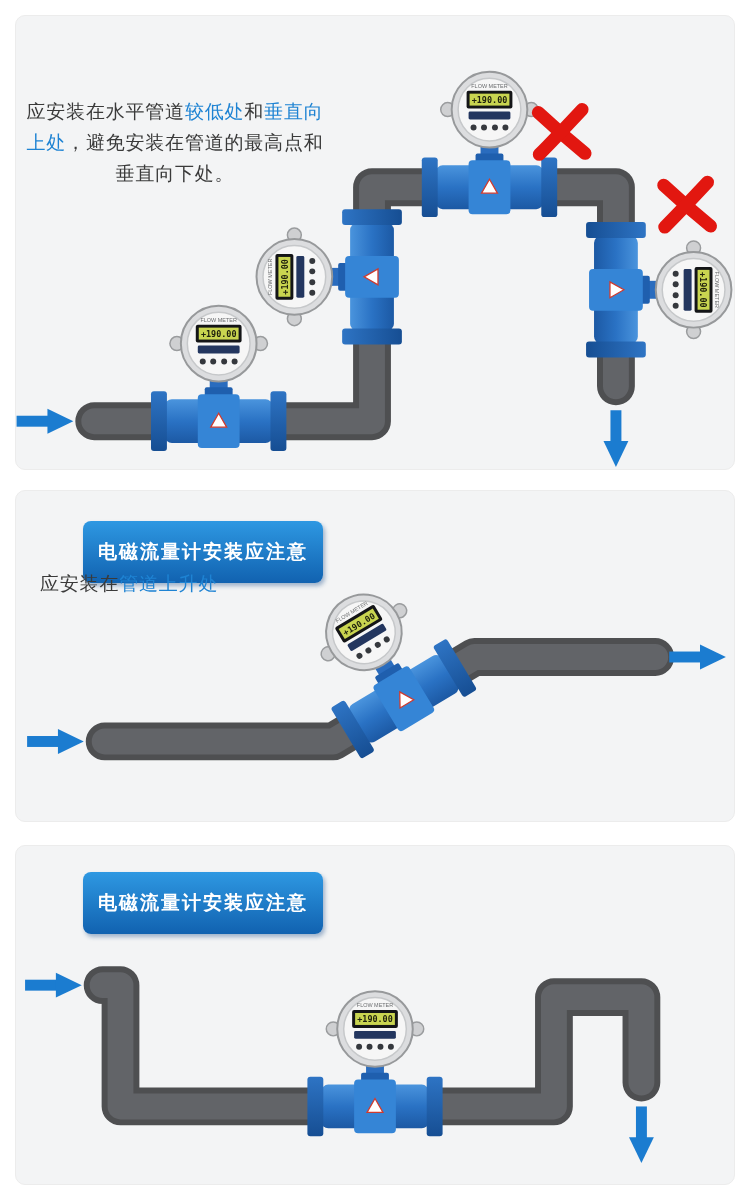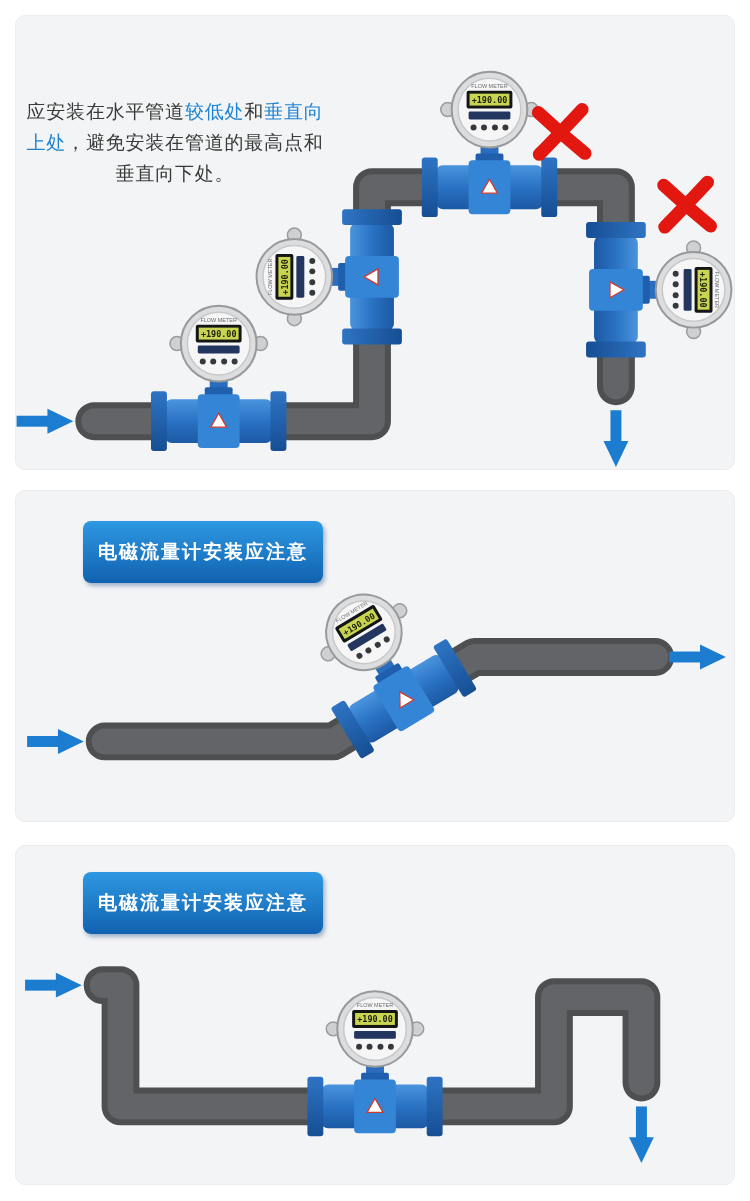--- a/index.html
+++ b/index.html
@@ -120,20 +120,21 @@
 
   <section class="panel panel2">
     <svg class="art" viewBox="0 0 720 332">
       <path class="pipe-outer" d="M88,252 H318 L460,167 H642"></path>
       <path class="pipe-core" d="M88,252 H318 L460,167 H642"></path>
       <use href="#arrowR" transform="translate(10,252)"></use>
       <use href="#arrowR" transform="translate(656,167)"></use>
       <use href="#flowmeter" transform="translate(389,209) rotate(-31)"></use>
     </svg>
     <div class="badge">电磁流量计安装应注意</div>
+    <p class="caption p2-caption"><span>应安装在</span><span class="hl">管道上升处</span></p>
   </section>
 
   <section class="panel panel3">
     <svg class="art" viewBox="0 0 720 340">
       <path class="pipe-outer" d="M86,140 H104 V262 H540 V152 H628 V238"></path>
       <path class="pipe-core" d="M86,140 H104 V262 H540 V152 H628 V238"></path>
       <use href="#arrowR" transform="translate(8,140)"></use>
       <use href="#arrowR" transform="translate(628,262) rotate(90)"></use>
       <use href="#flowmeter" transform="translate(360,262)"></use>
     </svg>

